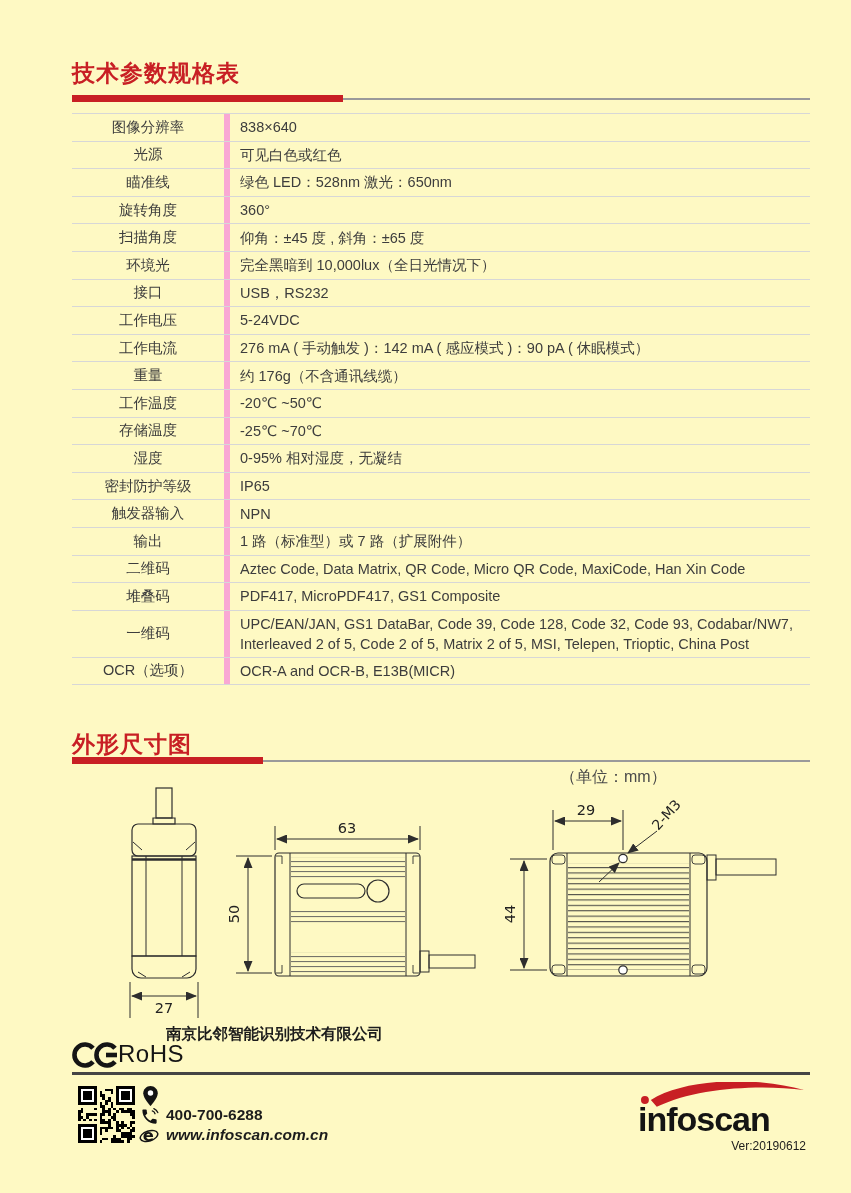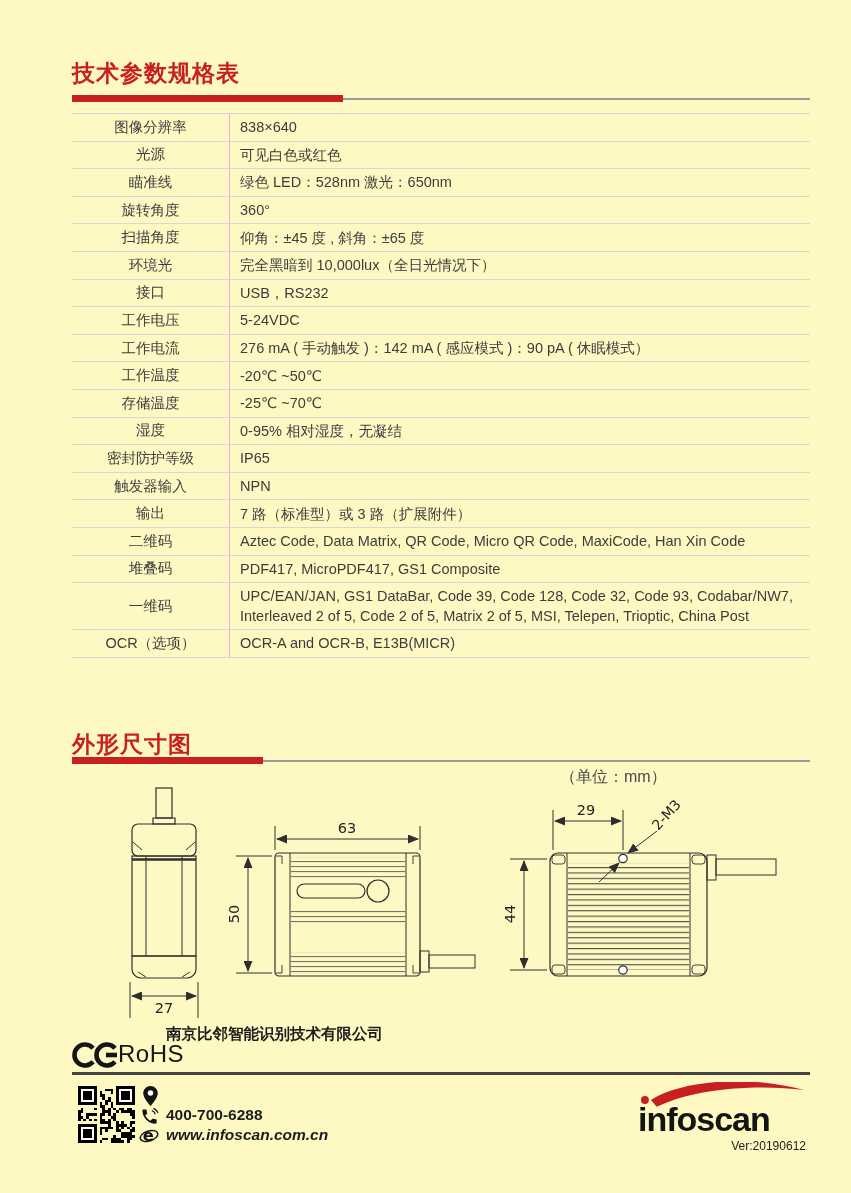--- a/index.html
+++ b/index.html
@@ -7,21 +7,21 @@
         font-family:"Liberation Sans","DejaVu Sans",sans-serif;color:#3d3d3d;}
   .abs{position:absolute;}
   
   .sec-title{font-size:23px;font-weight:bold;color:var(--red,#c81f24);letter-spacing:1px;}
   .red-bar{background:var(--red,#c81f24);height:7px;}
   .gray-rule{background:#9a9a9a;height:2px;}
   
   .spec-table{border-top:1px solid #d7d7d7;font-size:14.5px;color:#3d3d3d;}
   .trow{display:flex;align-items:stretch;border-bottom:1px solid #d7d7d7;min-height:26.6px;}
   .tlabel{width:158px;display:flex;align-items:center;justify-content:center;
-          border-right:1px solid #f9a8d4;text-align:left;padding:2px 4px;box-sizing:border-box;}
+          border-right:6px solid #f9a8d4;text-align:left;padding:2px 4px;box-sizing:border-box;}
   .tvalue{flex:1;display:flex;align-items:center;padding:3px 8px 3px 10px;line-height:1.38;}
   
   .unit-note{font-size:16px;color:#4a4a4a;}
   
   .rohs{font-size:24px;font-weight:normal;color:#151515;letter-spacing:0.5px;}
   
   .footer-rule{background:#454545;height:3px;}
   .contact-line{font-size:15.5px;font-weight:bold;color:#1c1c1c;white-space:nowrap;}
   .logo-text{font-size:34px;font-weight:800;color:#141414;letter-spacing:-1px;
              font-family:"Liberation Sans","DejaVu Sans",sans-serif;}
@@ -68,20 +68,24 @@
       </div>
       <div class="trow">
         <div class="tlabel">工作电压</div>
         <div class="tvalue">5-24VDC</div>
       </div>
       <div class="trow">
         <div class="tlabel">工作电流</div>
         <div class="tvalue">276 mA ( 手动触发 )：142 mA ( 感应模式 )：90 pA ( 休眠模式）</div>
       </div>
       <div class="trow">
+        <div class="tlabel">重量</div>
+        <div class="tvalue">约 176g（不含通讯线缆）</div>
+      </div>
+      <div class="trow">
         <div class="tlabel">工作温度</div>
         <div class="tvalue">-20℃ ~50℃</div>
       </div>
       <div class="trow">
         <div class="tlabel">存储温度</div>
         <div class="tvalue">-25℃ ~70℃</div>
       </div>
       <div class="trow">
         <div class="tlabel">湿度</div>
         <div class="tvalue">0-95% 相对湿度，无凝结</div>
@@ -89,21 +93,21 @@
       <div class="trow">
         <div class="tlabel">密封防护等级</div>
         <div class="tvalue">IP65</div>
       </div>
       <div class="trow">
         <div class="tlabel">触发器输入</div>
         <div class="tvalue">NPN</div>
       </div>
       <div class="trow">
         <div class="tlabel">输出</div>
-        <div class="tvalue">7 路（标准型）或 3 路（扩展附件）</div>
+        <div class="tvalue">1 路（标准型）或 7 路（扩展附件）</div>
       </div>
       <div class="trow">
         <div class="tlabel">二维码</div>
         <div class="tvalue">Aztec Code, Data Matrix, QR Code, Micro QR Code, MaxiCode, Han Xin Code</div>
       </div>
       <div class="trow">
         <div class="tlabel">堆叠码</div>
         <div class="tvalue">PDF417, MicroPDF417, GS1 Composite</div>
       </div>
       <div class="trow">

